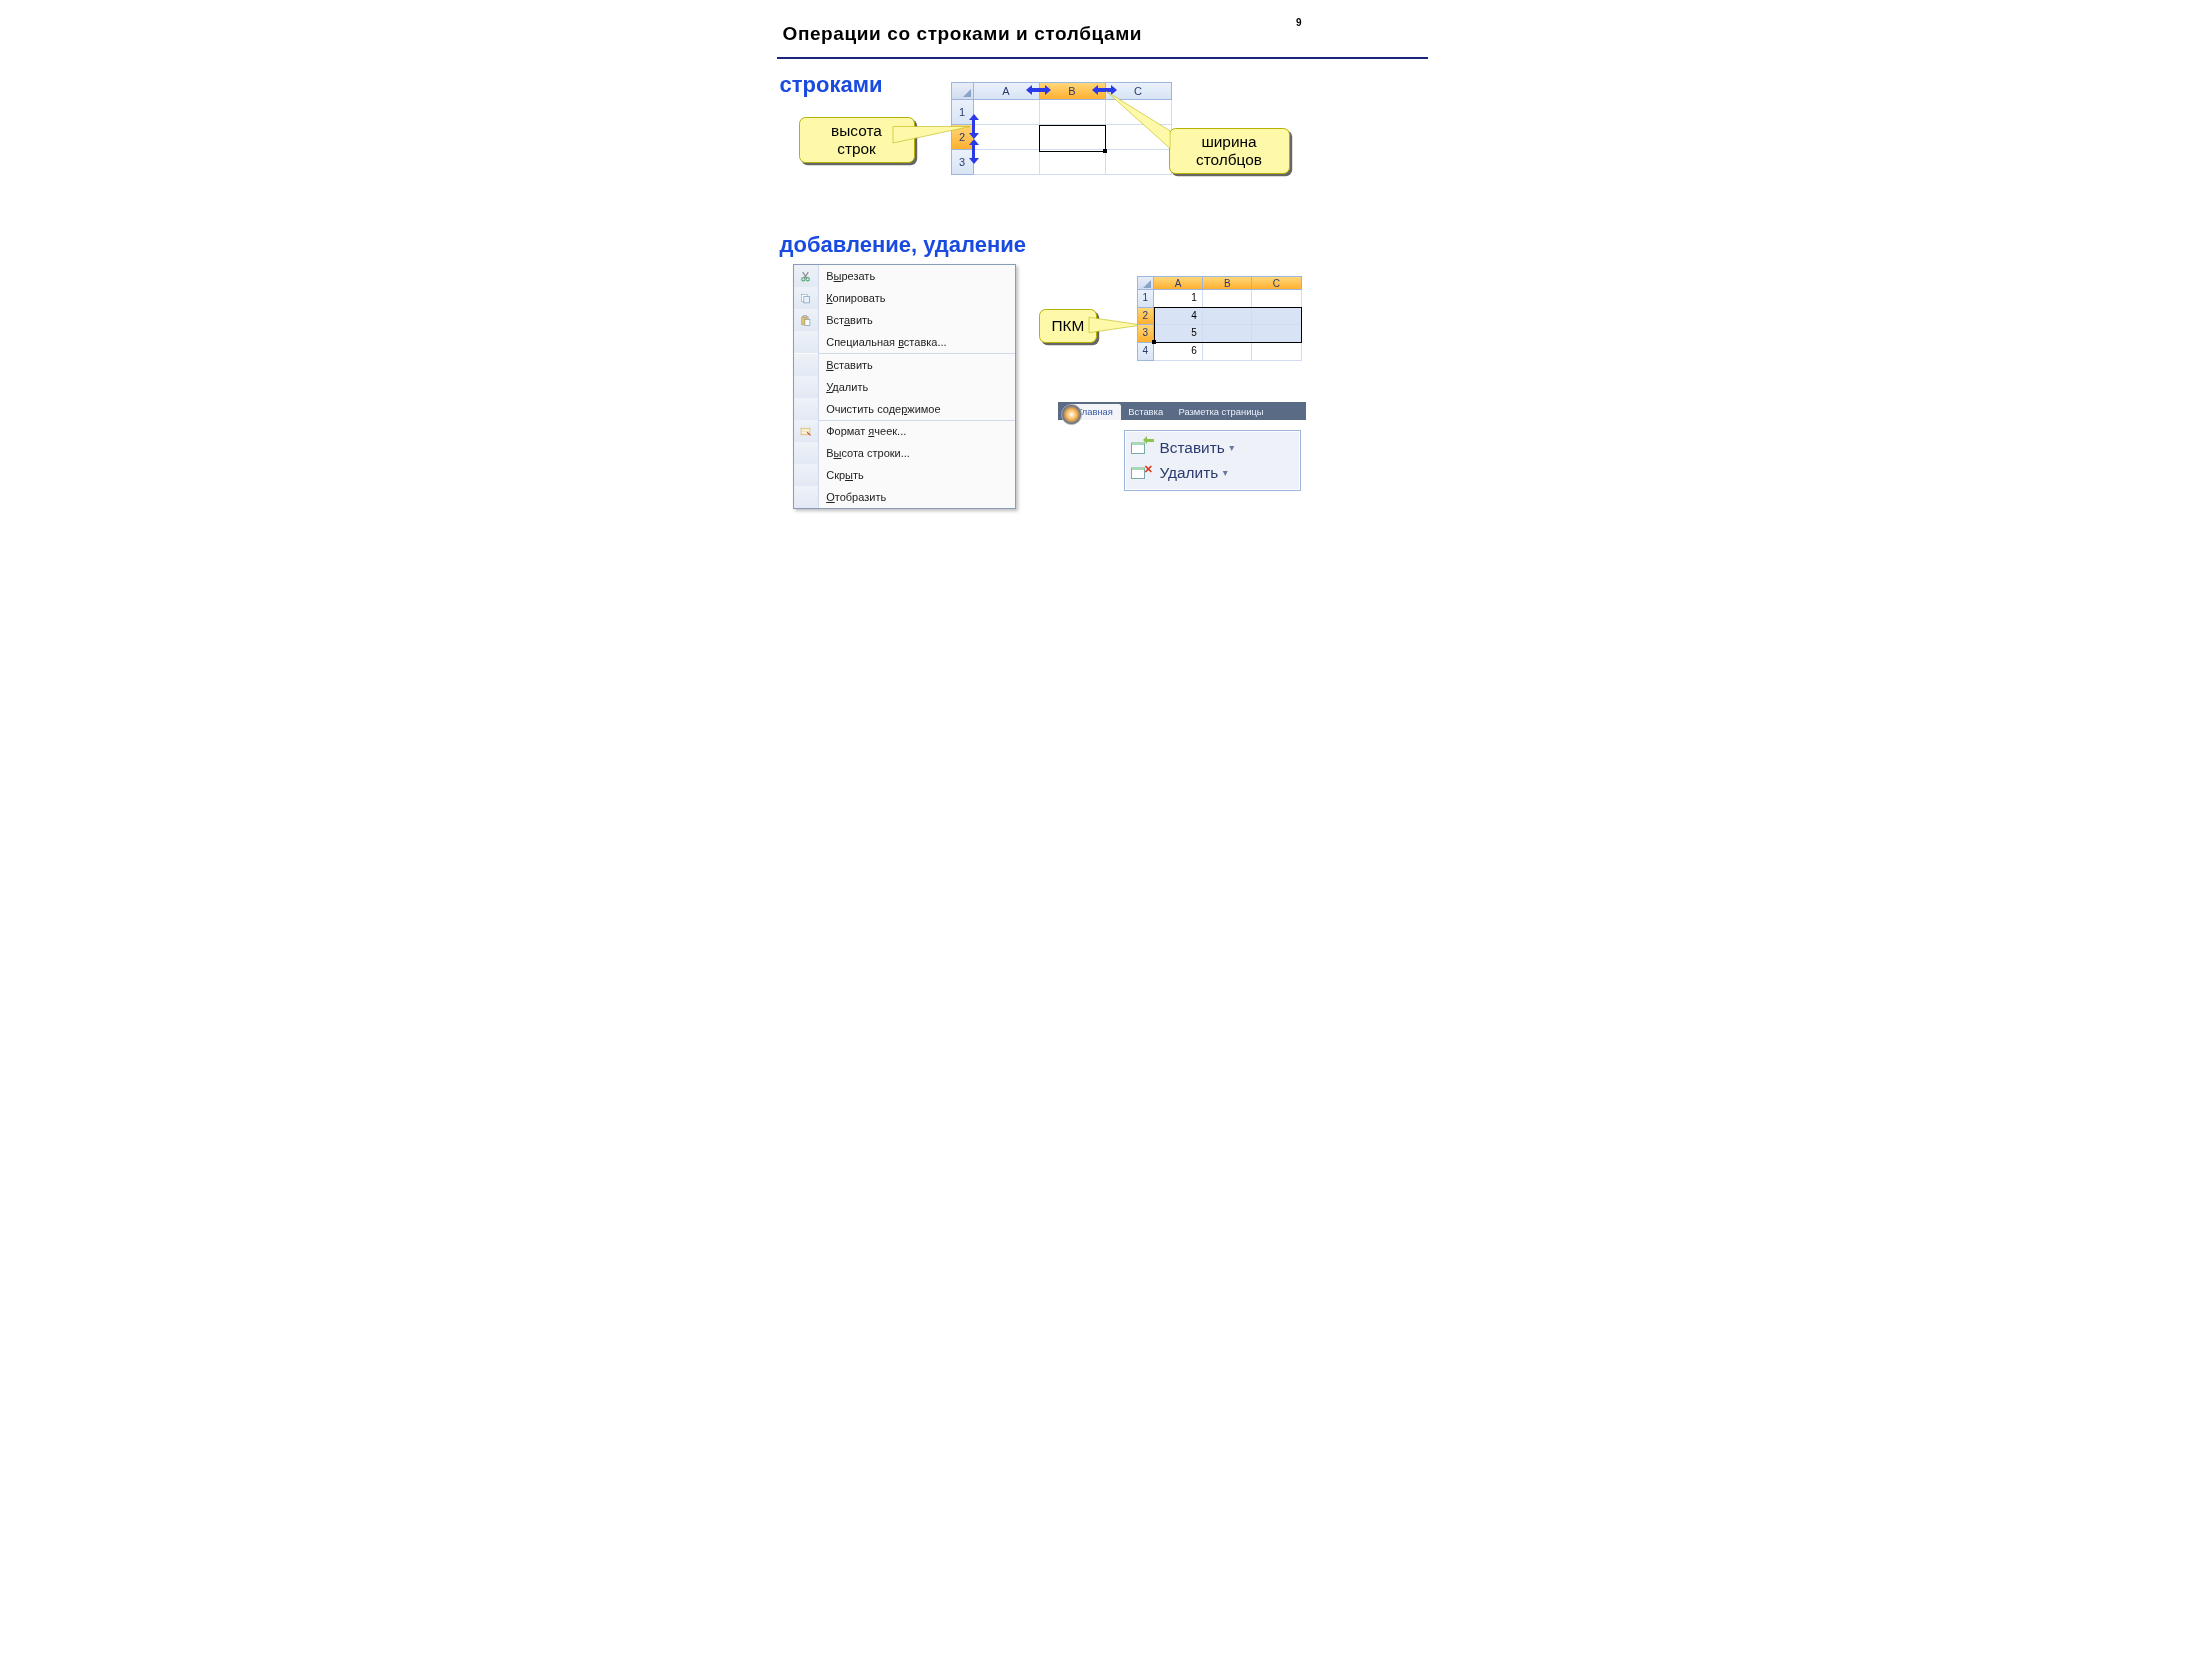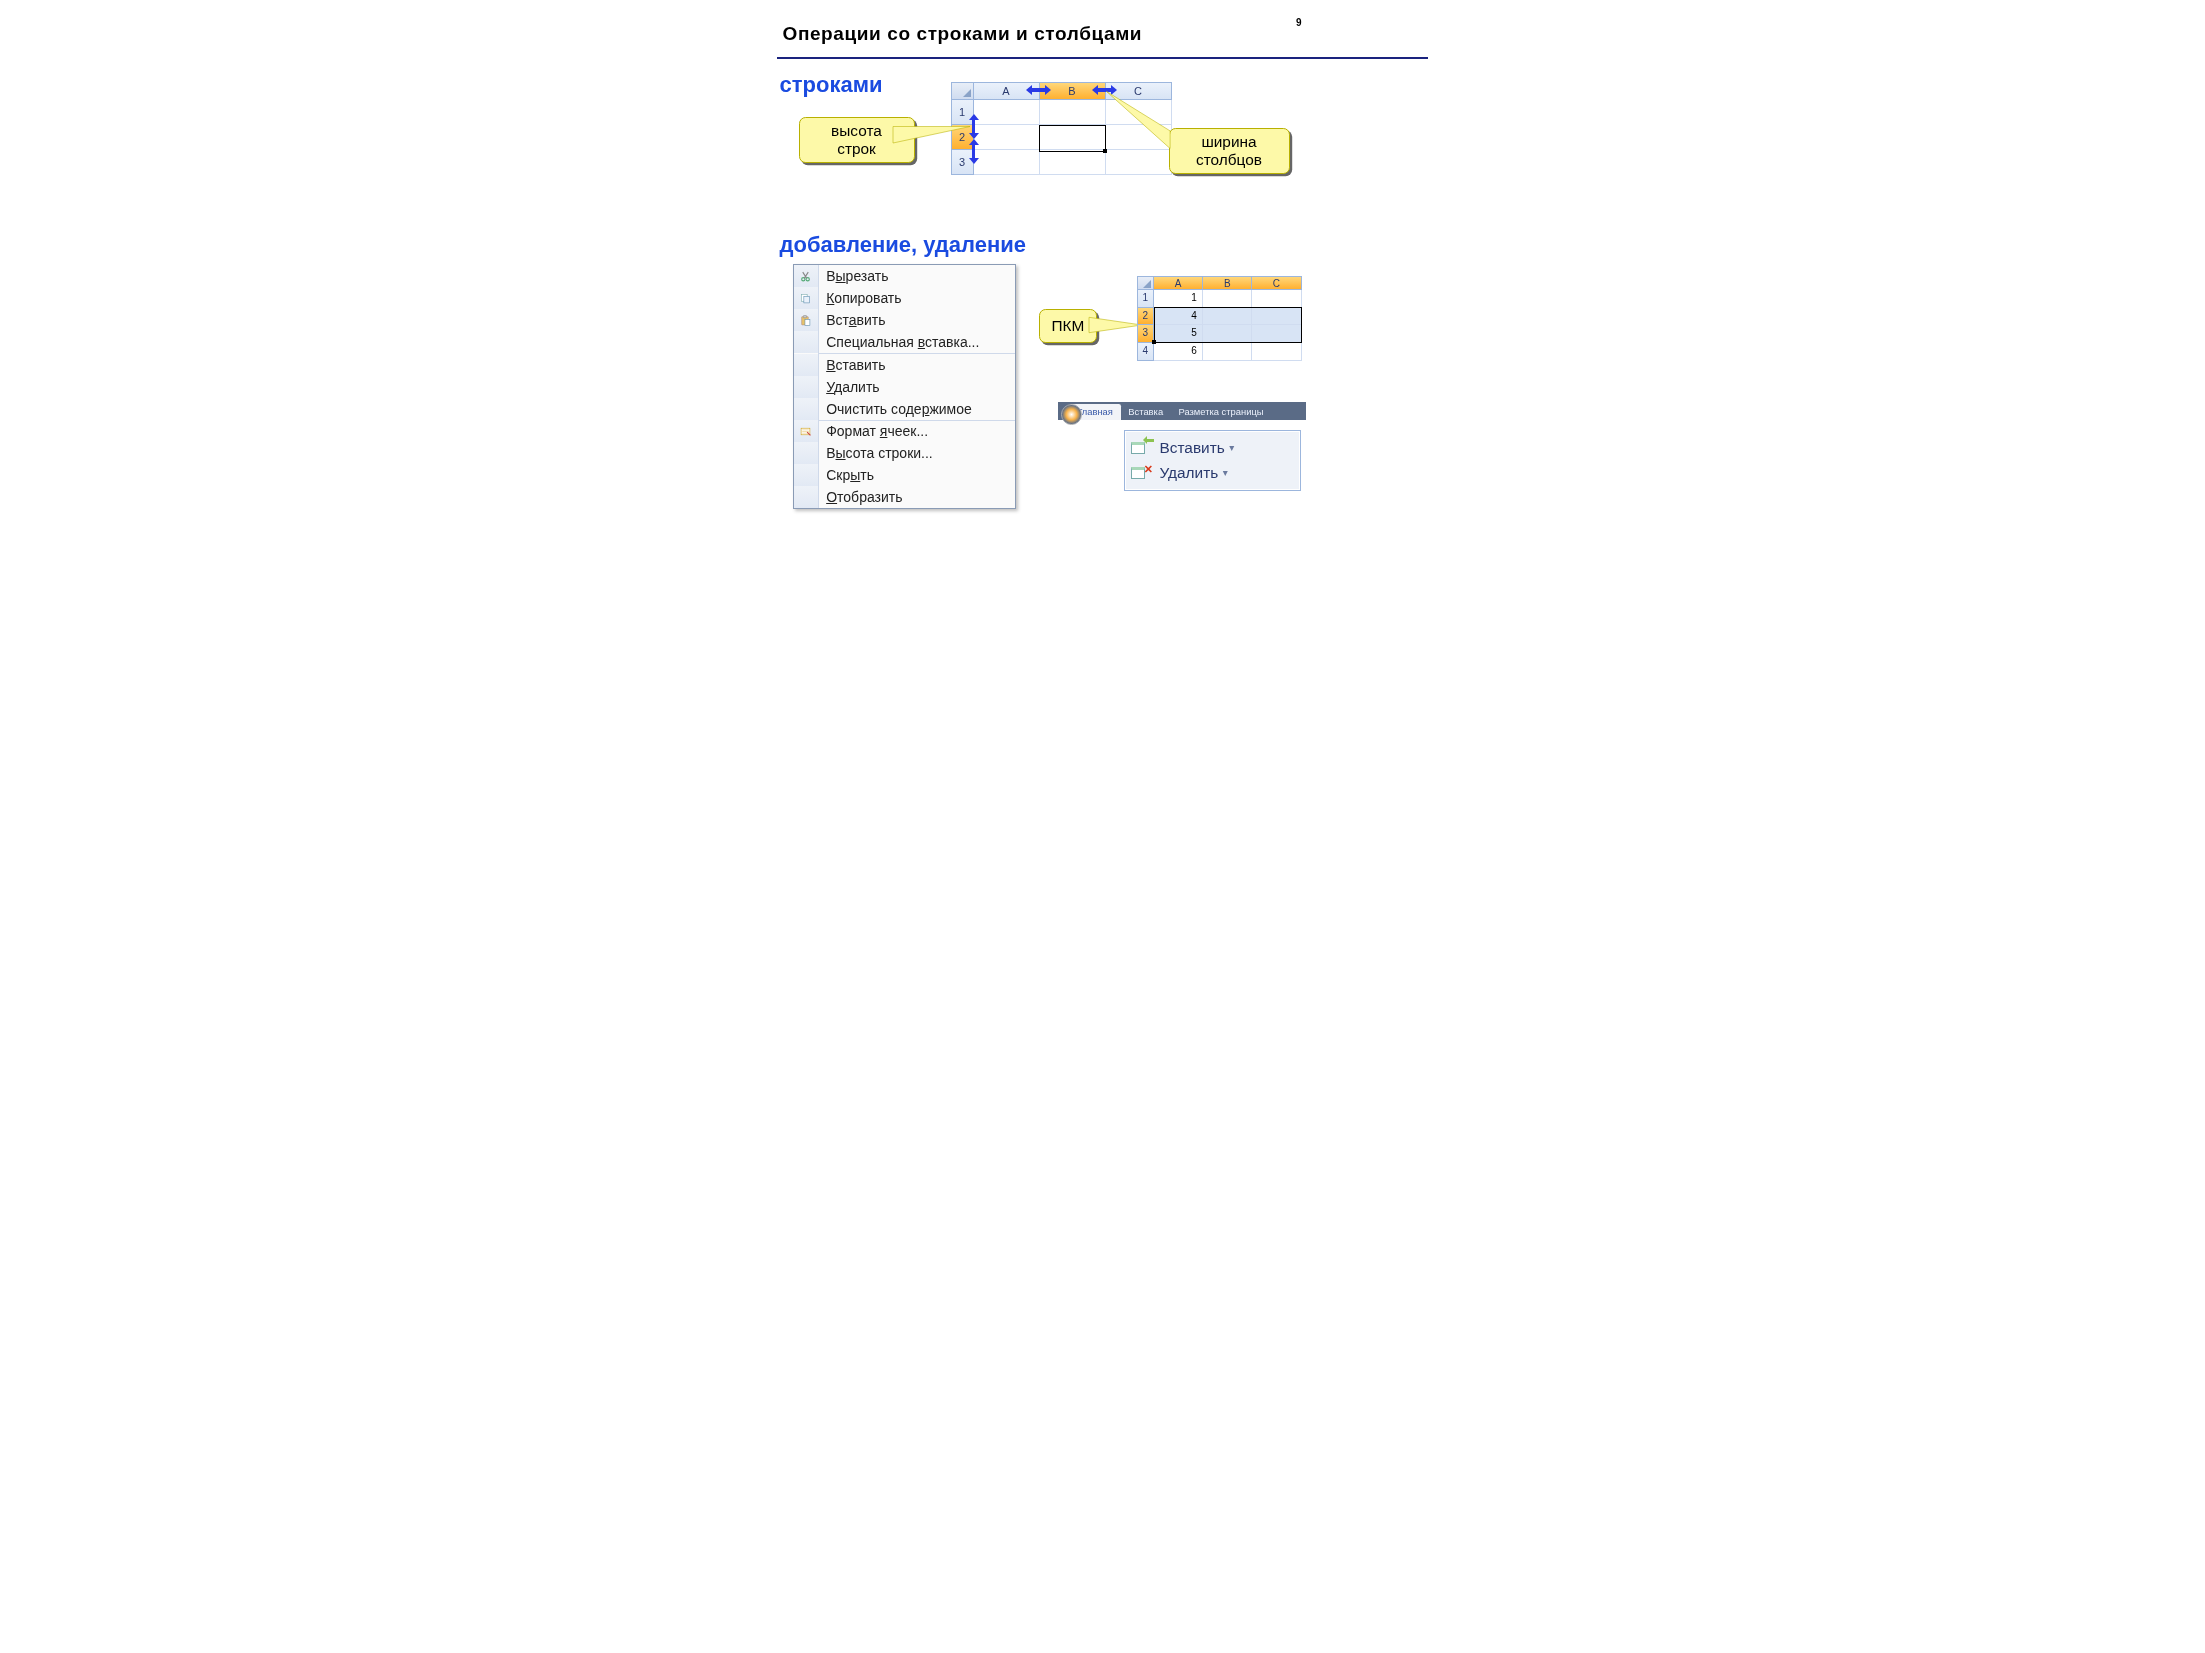--- a/index.html
+++ b/index.html
@@ -33,21 +33,21 @@
   .arrV .bar{position:absolute;left:3.3px;top:4.4px;bottom:4.4px;width:3.3px;background:#2a3ae6;}
   .arrV::before,.arrV::after{content:"";position:absolute;left:0;width:0;height:0;border-left:5px solid transparent;border-right:5px solid transparent;}
   .arrV::before{top:0;border-bottom:6.6px solid #2a3ae6;}
   .arrV::after{bottom:0;border-top:6.6px solid #2a3ae6;}
   
   svg.ptr{position:absolute;overflow:visible;pointer-events:none;}
   
   .ctxmenu{position:absolute;top:264px;left:43px;width:221px;background:#fafafa;border:0.6px solid #8a9bb5;box-shadow:1.7px 1.7px 3.3px rgba(0,0,0,.25);}
   .ctxmenu .row{display:flex;align-items:center;height:22px;}
   .ctxmenu .iconcol{width:24px;height:100%;background:linear-gradient(#eef2f8,#e2e9f4);border-right:0.6px solid #cfd9ea;display:flex;align-items:center;justify-content:center;}
-  .ctxmenu .label{padding-left:7.7px;font-size:14px;color:#222;}
+  .ctxmenu .label{padding-left:7.7px;font-size:11px;color:#222;}
   .ctxmenu .label .ul{text-decoration:underline;}
   .ctxmenu .sep{height:0.6px;margin-left:24px;background:#cfd9ea;}
   .ic{width:11px;height:11px;display:block;}
   
   .sheet2{position:absolute;top:276px;left:387px;width:165px;}
   .sheet2 .ch{height:14.3px;line-height:13.2px;font-size:10px;}
   .sheet2 .ch.selAll{background:linear-gradient(#ffd77a,#ffb030);}
   .sheet2 .corner{height:14.3px;width:17.6px;}
   .sheet2 .rh{width:17.6px;height:17.6px;line-height:16.5px;font-size:10px;}
   .sheet2 .c{height:17.6px;text-align:right;padding-right:5.5px;line-height:16.5px;font-size:10px;}

